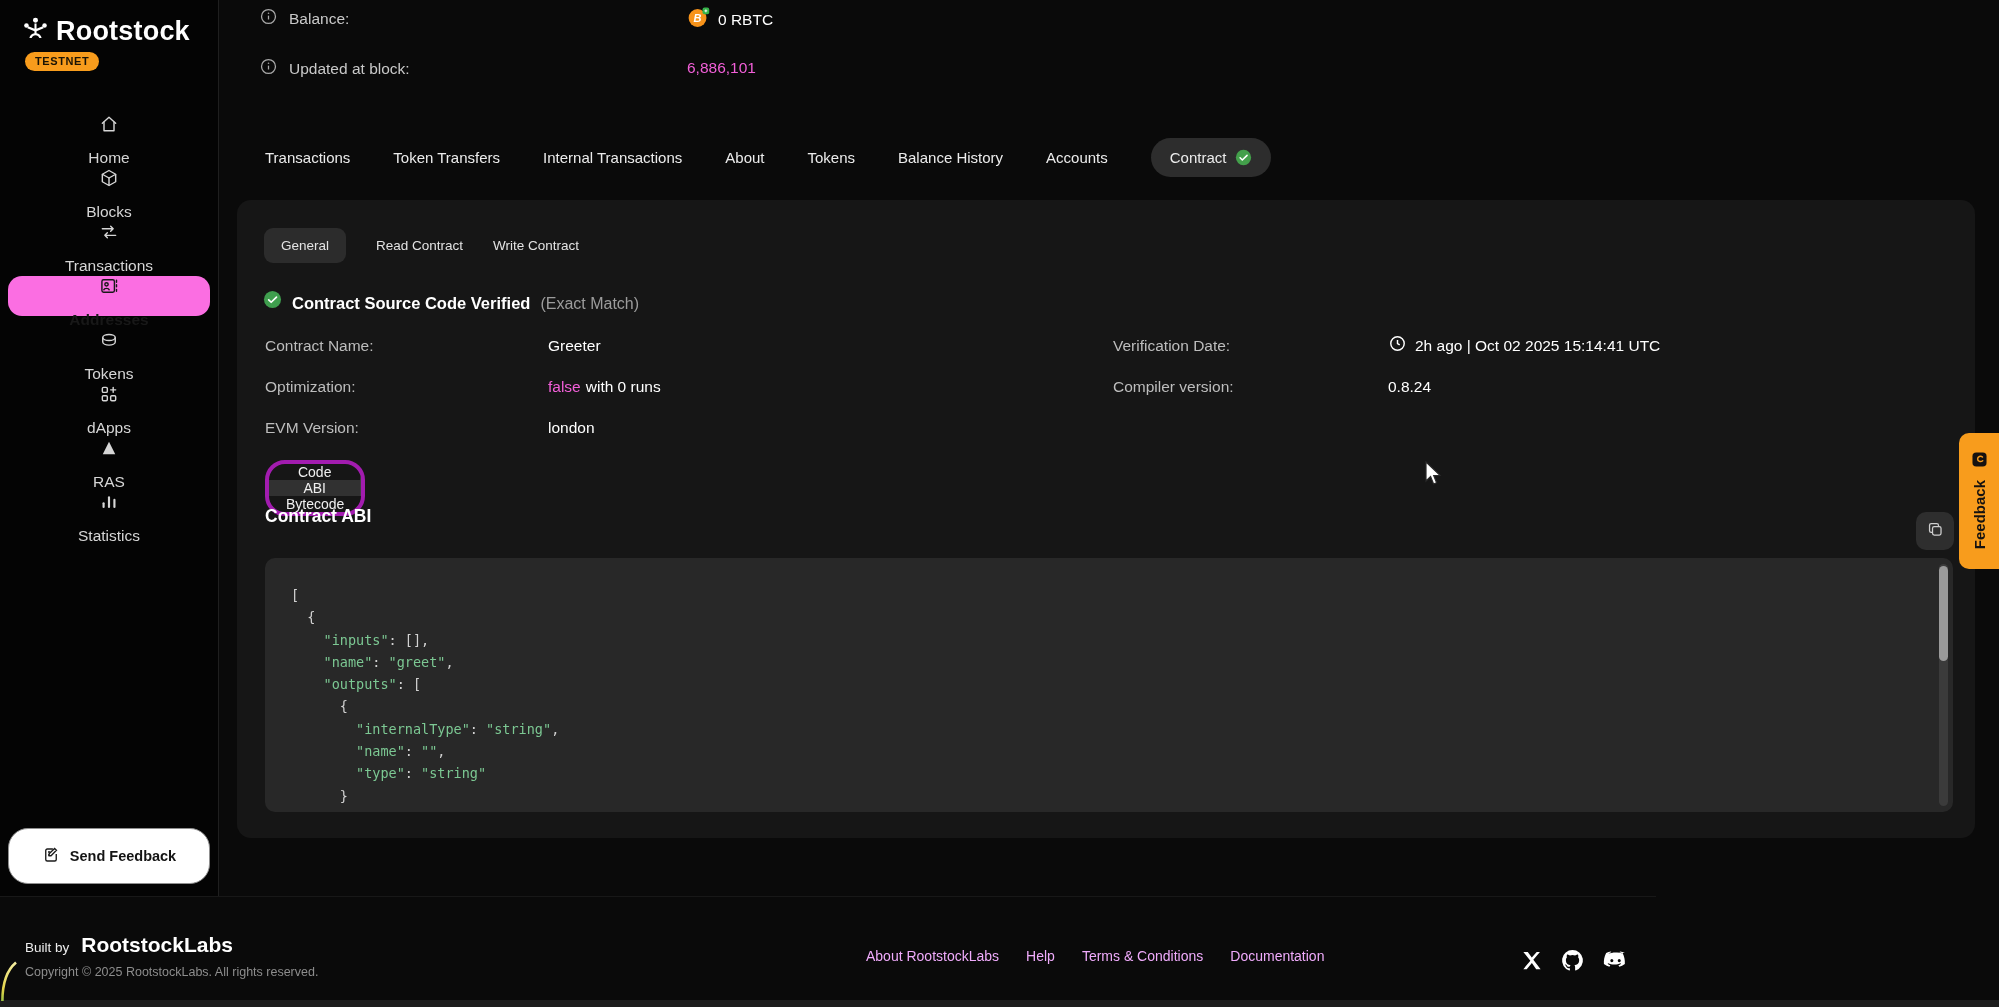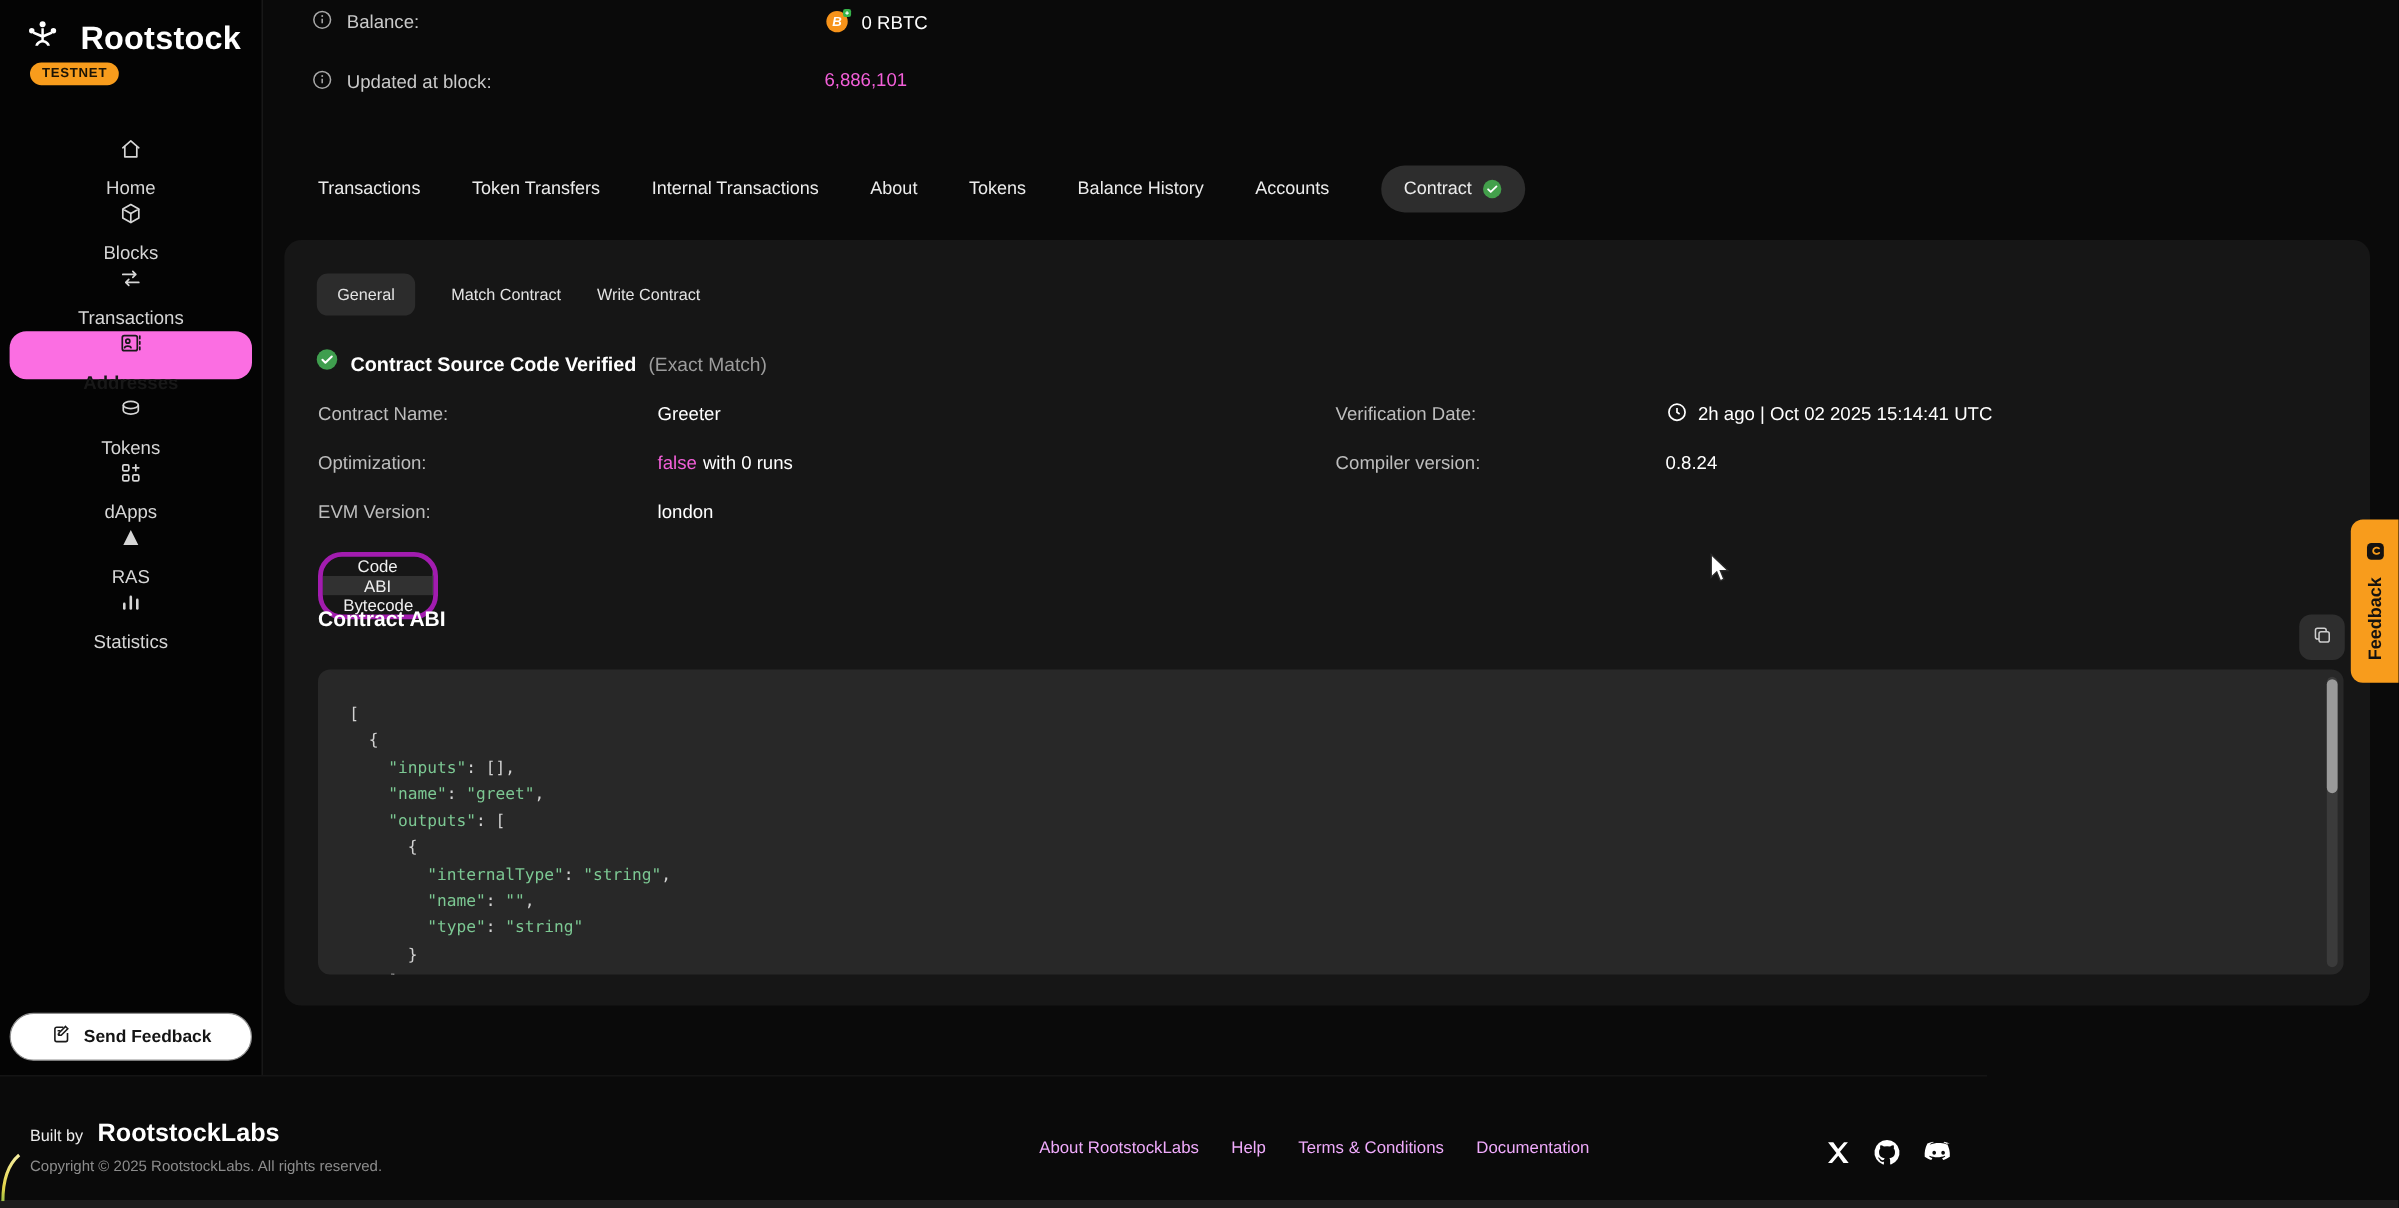--- a/index.html
+++ b/index.html
@@ -7,36 +7,36 @@
   #app {
     position: relative; width: 1999px; height: 1007px;
     background: #0a0a0a; overflow: hidden;
     font-family: "Liberation Sans", sans-serif; color: #fff;
   }
   
   #sidebar {
     position: absolute; left:0; top:0; width:219px; height:896px;
     background:#040404; border-right:1px solid #1f1f1f;
   }
-  .logo { position:absolute; left:22px; top:16px; display:flex; align-items:center; gap:18px; cursor:pointer; }
+  .logo { position:absolute; left:22px; top:16px; display:flex; align-items:center; gap:7px; cursor:pointer; }
   .logo-text { font-size:27px; font-weight:700; letter-spacing:.2px; color:#fff; }
   .testnet-badge {
     position:absolute; left:25px; top:52px; background:var(--orange,#f89c1c);
     color:#1b1405; font-size:11px; font-weight:700; padding:3px 10px 4px;
     border-radius:10px; letter-spacing:.6px;
   }
   #sidebar-nav { position:absolute; top:114px; left:8px; right:8px; }
   .nav-item {
     display:flex; align-items:center; gap:15px; height:40px; padding:0 19px;
     margin-bottom:14px; border-radius:14px; color:#d6d6d6; font-size:15.5px; cursor:pointer;flex-direction:column;
   }
   .nav-item .nav-icon { display:flex; align-items:center; }
   .nav-item.active { background:var(--sidebar-active,#fb6ee2); color:#181818; font-weight:600; }
   #send-feedback {
-    position:absolute; left:8px; right:8px; bottom:12px; height:40px;
+    position:absolute; left:8px; right:8px; bottom:12px; height:56px;
     border-radius:20px; background:#fff; color:#141414; font-size:14.5px; font-weight:600;
     display:flex; align-items:center; justify-content:center; gap:10px;
     border:1.5px solid #8f8f8f; font-family:"Liberation Sans",sans-serif; cursor:pointer;
   }
   
   .sum-label { position:absolute; display:flex; align-items:center; gap:12px; color:#c9c9c9; font-size:15.5px; }
   #lbl-balance { left:260px; top:8px; }
   #lbl-updated { left:260px; top:58px; }
   .sum-value { position:absolute; font-size:15.5px; color:#fff; display:flex; align-items:center; gap:8px; }
   #val-balance { left:687px; top:6px; }
@@ -243,21 +243,21 @@
             <circle cx="10" cy="10" r="9" fill="#43a04b"></circle>
             <path d="M6 10.3l2.6 2.6L14.2 7.5" stroke="#fff" stroke-width="1.8" fill="none" stroke-linecap="round" stroke-linejoin="round"></path>
           </svg>
         </span>
       </div>
     </div>
 
   <section id="card">
     <div id="subtabs">
         <div class="subtab active">General</div>
-        <div class="subtab">Match Contract</div>
+        <div class="subtab">Read Contract</div>
         <div class="subtab">Write Contract</div>
       </div>
 
     <div id="verified">
       <span>
         <svg width="19" height="19" viewBox="0 0 20 20">
             <circle cx="10" cy="10" r="9" fill="#3f9e4e"></circle>
             <path d="M6 10.3l2.6 2.6L14.2 7.5" stroke="#fff" stroke-width="1.8" fill="none" stroke-linecap="round" stroke-linejoin="round"></path>
           </svg>
       </span>

